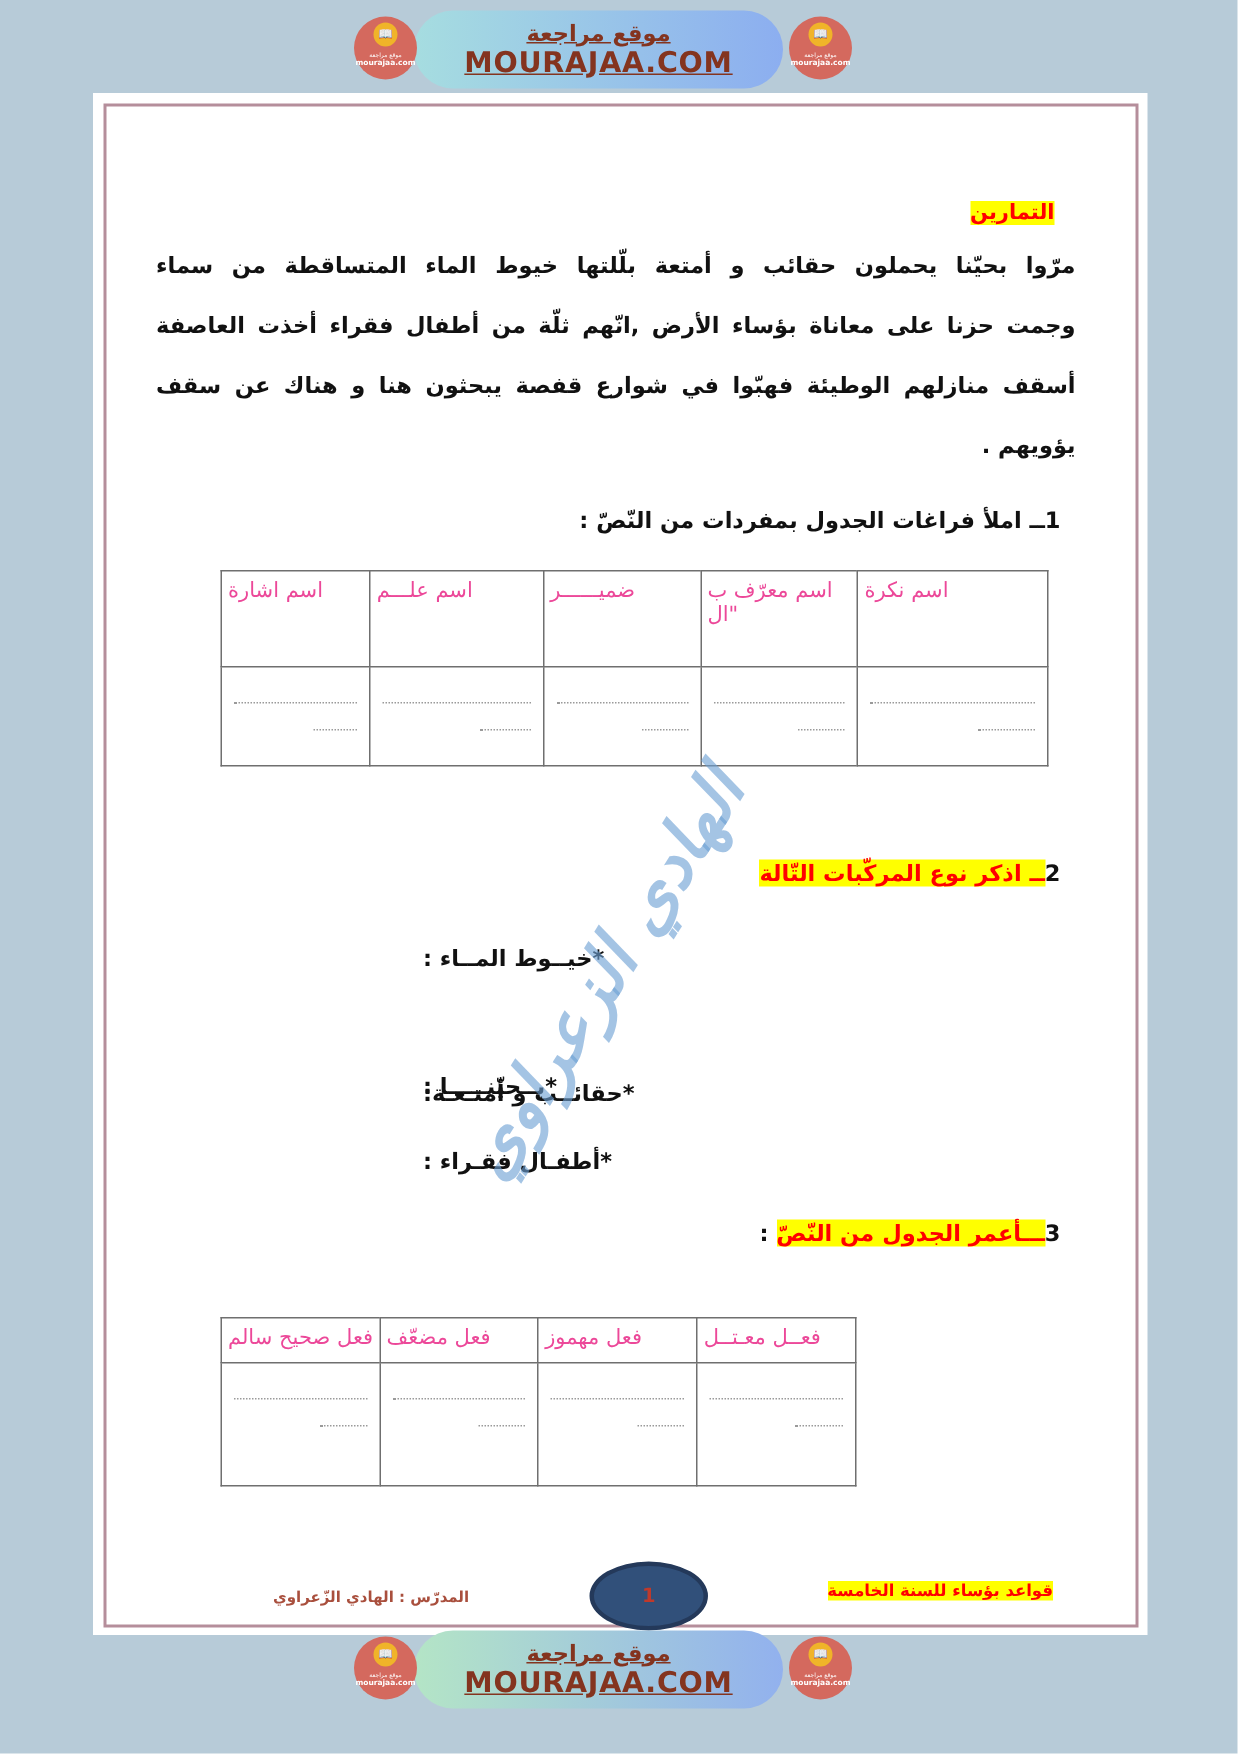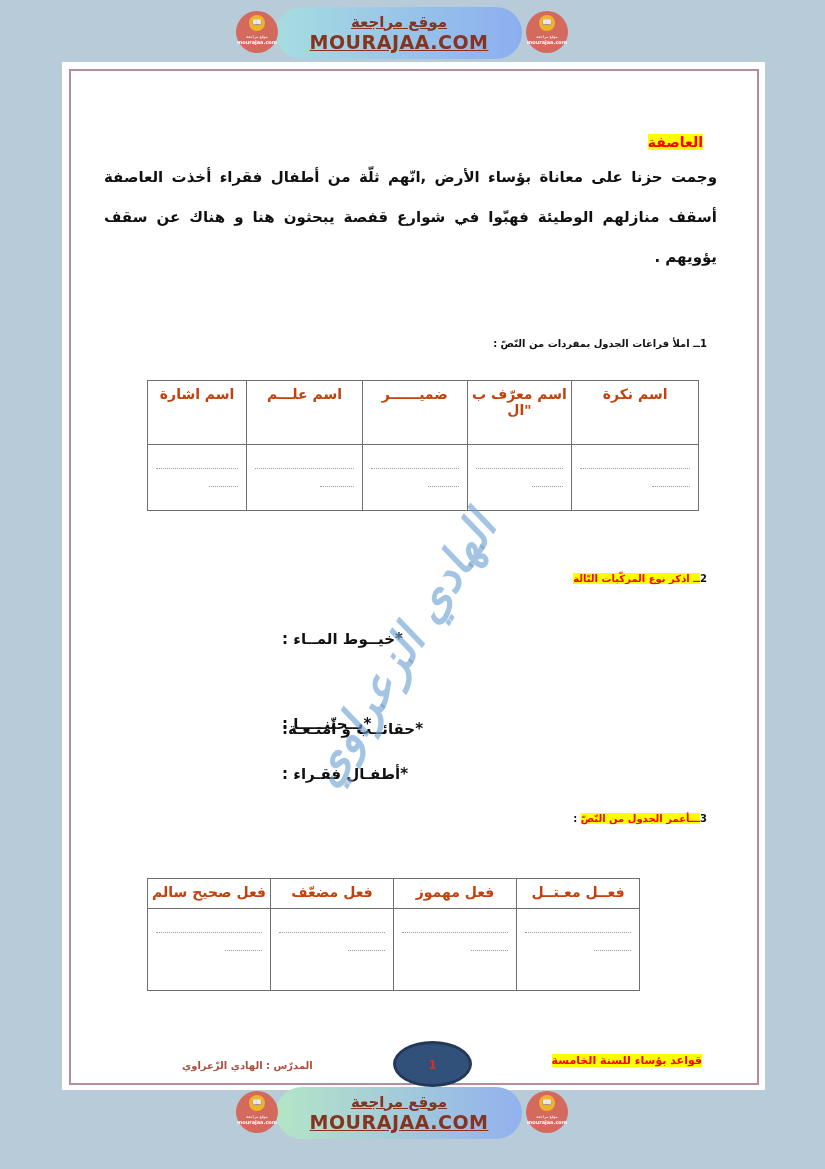--- a/index.html
+++ b/index.html
@@ -59,36 +59,36 @@
   
   .para { position:absolute; top:106px; right:48px; left:42px; direction:rtl; }
   .para-line {
     font-size:15px; font-weight:bold; color:#111; height:40px;
     text-align:justify; text-align-last:justify; white-space:nowrap;
   }
   .para-line.last { text-align:center; text-align-last:right; }
 
   .ex-heading {
     position:absolute; right:58px; direction:rtl;
-    font-size:10px; font-weight:bold; color:#111;
+    font-size:15px; font-weight:bold; color:#111;
   }
   .ex1 { top:276px; }
   .ex2 { top:511px; }
   .ex3 { top:751px; }
   .ex-heading .num { color:#111; background:none; }
 
   
   .tbl {
     position:absolute; right:66px; left:85px; direction:rtl;
     border-collapse:collapse; table-layout:fixed; background:#fff;
   }
   .tbl th, .tbl td { border:1.5px solid #6f6f6f; }
   .tbl th {
-    font-size:14px; font-weight:bold; color:#c2410c;
-    padding:5px 4px 2px; vertical-align:top; text-align:center;
+    font-size:14px; font-weight:normal; color:#ec4899;
+    padding:5px 4px 2px; vertical-align:top; text-align:left;
   }
   .tbl-1 { top:318px; }
   .tbl-1 th { height:64px; }
   .tbl-1 td { height:66px; vertical-align:top; }
   .tbl-2 { top:816px; }
   .tbl-2 th { height:30px; }
   .tbl-2 td { height:82px; vertical-align:top; }
   .dots-long  { border-bottom:1.5px dotted #9a9a9a; height:20px; margin:4px 8px 0; }
   .dots-short { border-bottom:1.5px dotted #9a9a9a; height:16px; width:30%; margin:2px 8px 0; }
 
@@ -143,23 +143,24 @@
   </div>
   <div class="logo logo-tr">
     <div class="yellow-dot">📖</div>
     <div class="l1">موقع مراجعة</div>
     <div class="l2">mourajaa.com</div>
   </div>
 
   <div class="page">
     <div class="page-border"></div>
 
-    <div class="ex-title hl">العاصفة</div>
+    <div class="ex-title hl">التمارين</div>
 
     <div class="para">
+      <div class="para-line">مرّوا بحيّنا يحملون حقائب و أمتعة بلّلتها خيوط الماء المتساقطة من سماء</div>
       <div class="para-line">وجمت حزنا على معاناة بؤساء الأرض ,انّهم ثلّة من أطفال فقراء أخذت العاصفة</div>
       <div class="para-line">أسقف منازلهم الوطيئة  فهبّوا في شوارع قفصة  يبحثون هنا و هناك عن سقف</div>
       <div class="para-line last">يؤويهم .</div>
     </div>
 
     <div class="ex-heading ex1">1ــ املأ فراغات الجدول بمفردات من النّصّ :</div>
 
     <table class="tbl tbl-1">
       <colgroup>
         <col style="width:23%">

